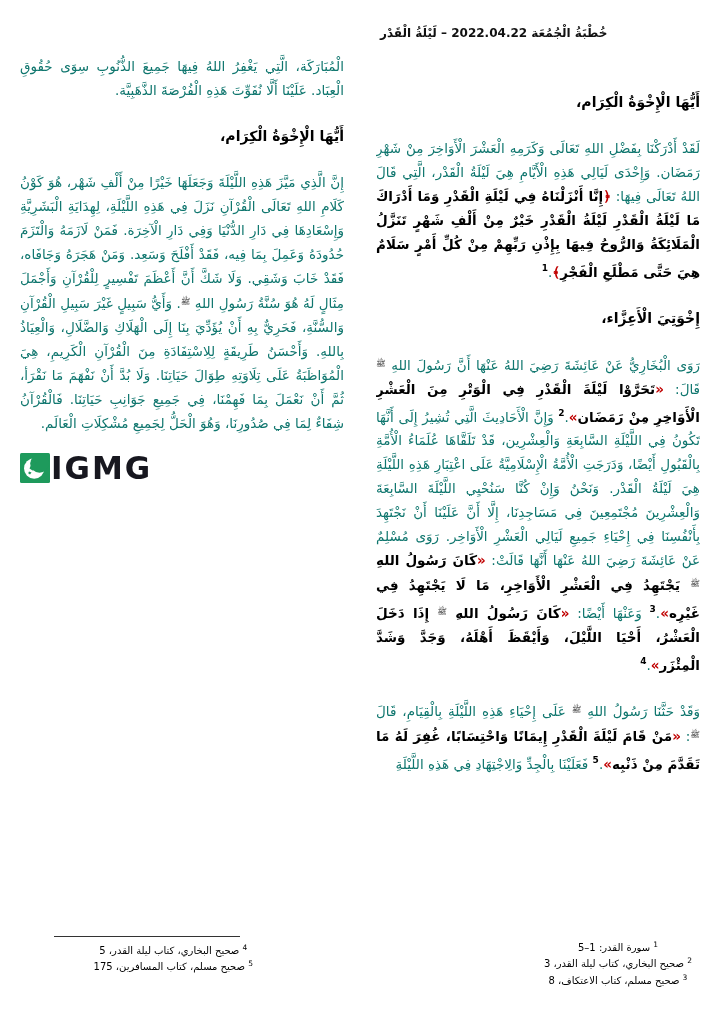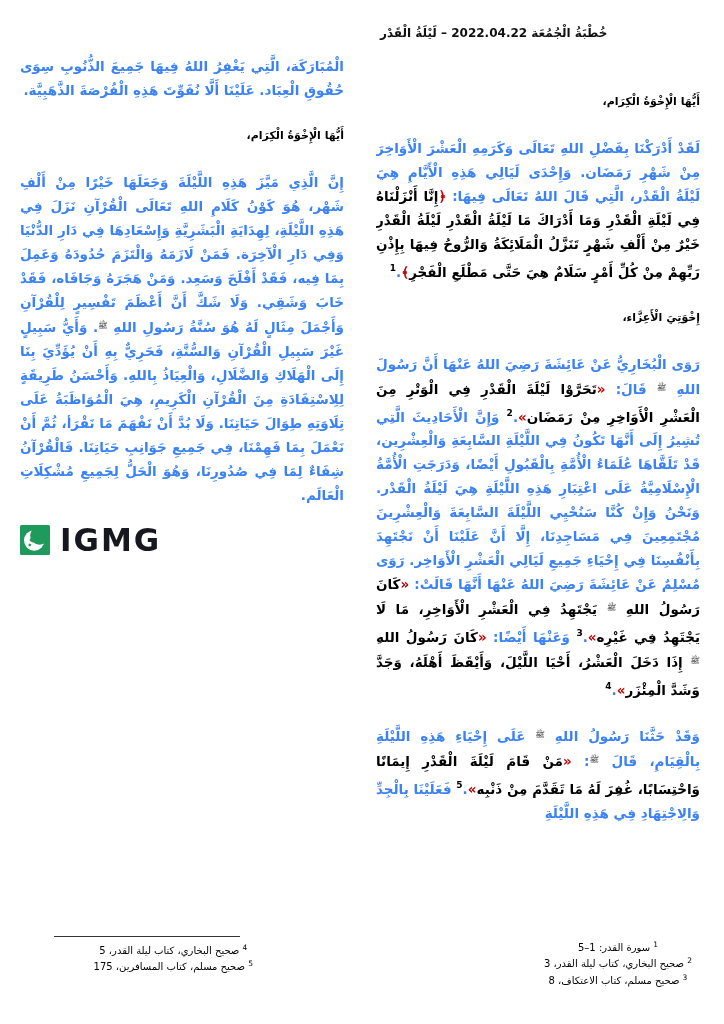--- a/index.html
+++ b/index.html
@@ -35,35 +35,35 @@
     direction:rtl;
     text-align:justify;
     font-size:13.5px;
     line-height:24px;
     overflow:hidden;
   }
   .col-right{padding-top:42px;}
   .col-left{padding-top:6px;}
   .block{margin:0 0 0 0;}
   .block + .block{margin-top:22px;}
-  .heading{font-weight:700;font-size:11px;}
+  .heading{font-weight:700;font-size:14px;}
   .para{font-weight:400;}
-  .seg{color:#3b82f6;font-weight:bold;}
+  .seg{color:#0f766e;}
   .seg-b{font-weight:700;color:#000;}
   .seg-r{font-weight:700;color:#C00000;}
   .seg-sup{font-size:9px;font-weight:700;color:#000;}
   .seg-saw{font-size:8px;vertical-align:4px;color:#000;}
   
   .logo-row{
     margin-top:18px;
     direction:ltr;
     display:flex;
     justify-content:flex-start; 
   }
-  .logo-wrap{display:flex;align-items:center;gap:10px;direction:ltr;}
+  .logo-wrap{display:flex;align-items:center;gap:1px;direction:ltr;}
   .logo-mark{width:30px;height:30px;flex:0 0 30px;}
   .logo-text{
     font-family:"DejaVu Sans",sans-serif;
     font-weight:800;
     font-size:31px;
     letter-spacing:2px;
     color:#17171f;
     line-height:30px;
     transform:scaleY(1.04);
   }

